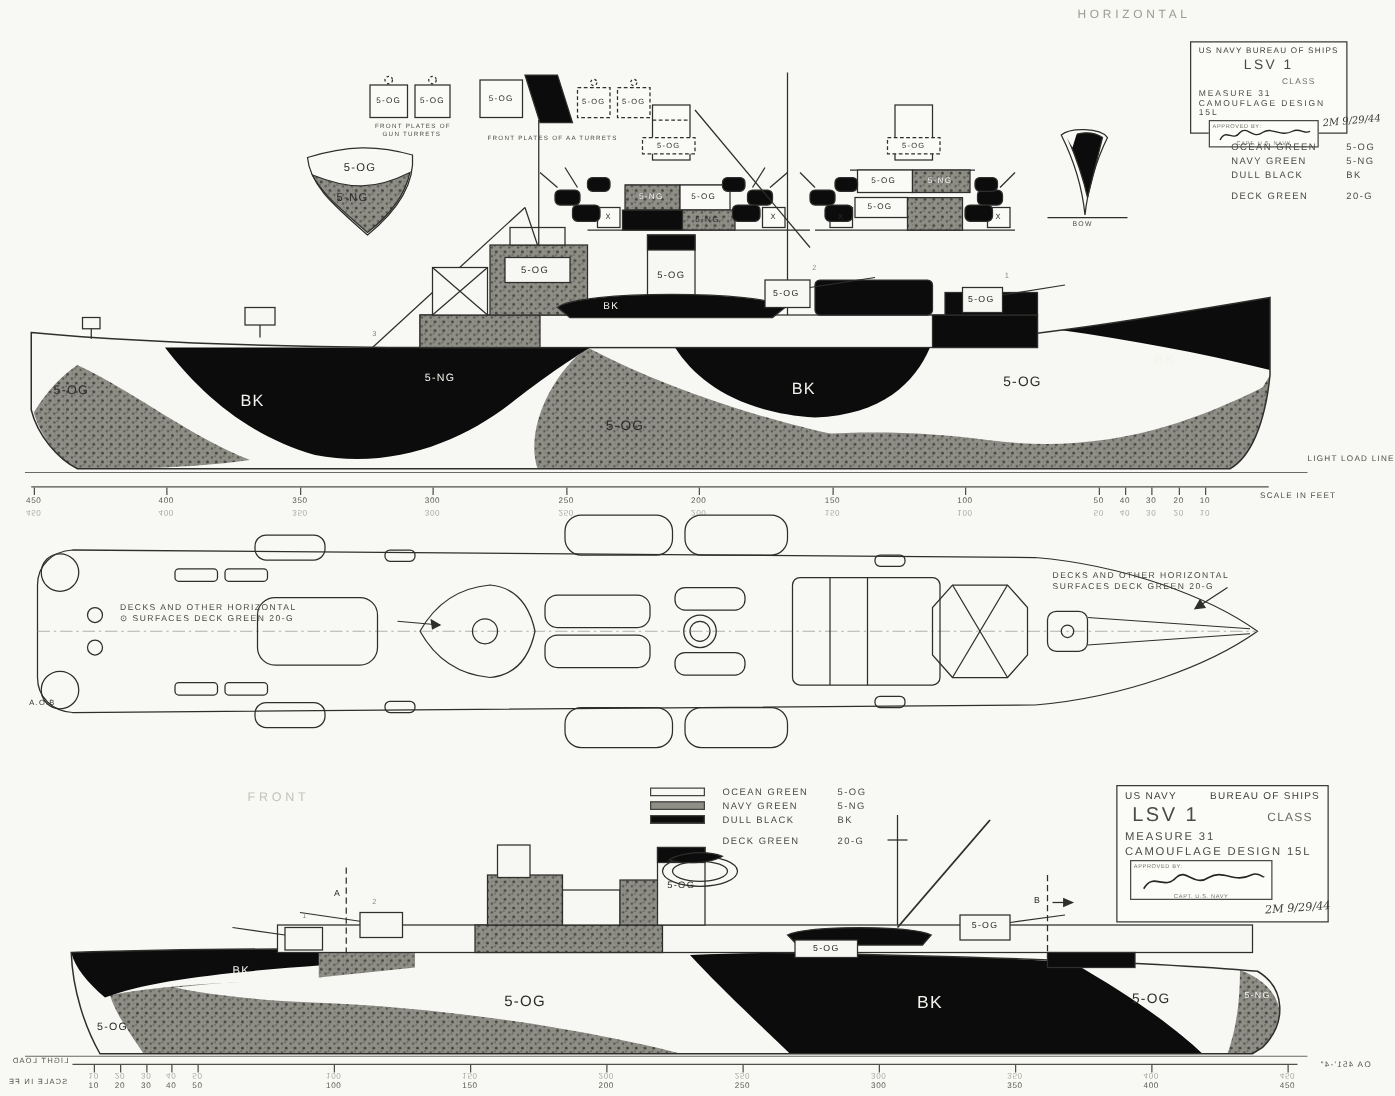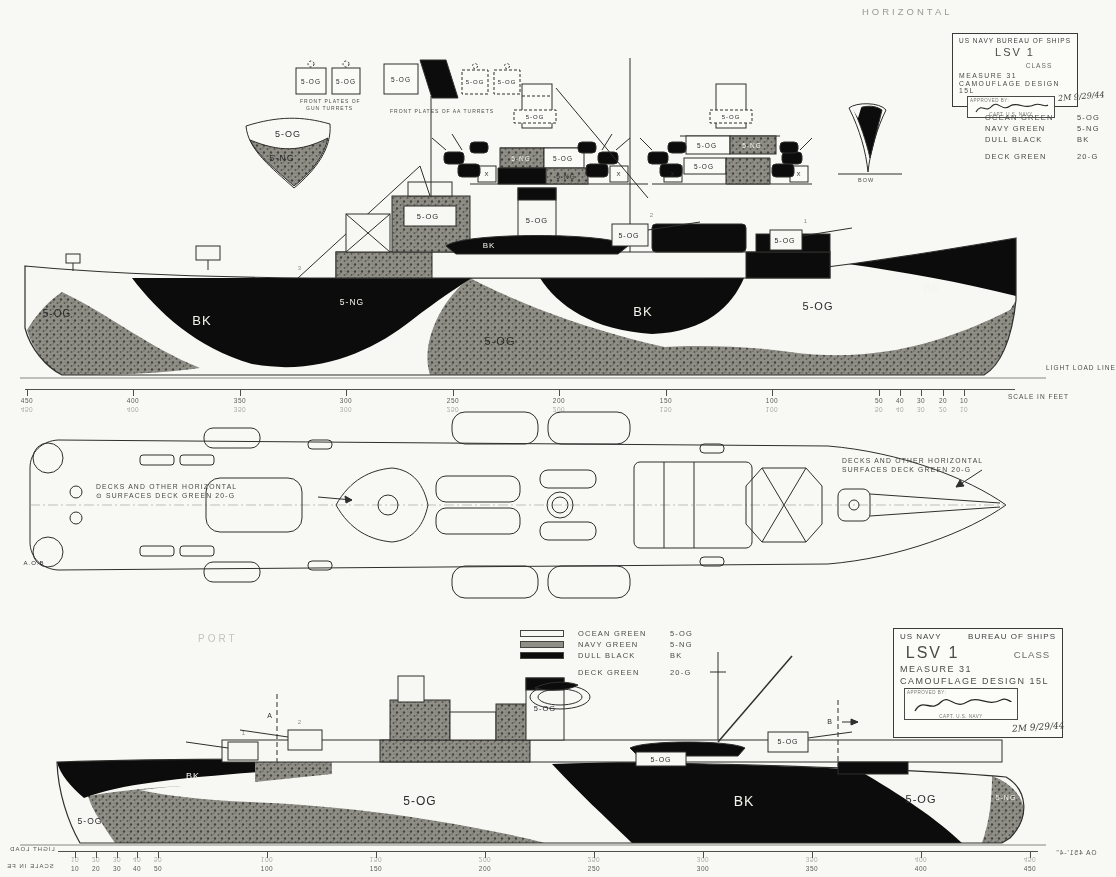--- a/index.html
+++ b/index.html
@@ -350,21 +350,21 @@
       <span class="pl faint" style="left: 244px; top: 733px; font-size: 6px;">1</span>
       <span class="pl faint" style="left: 300px; top: 722px; font-size: 6px;">2</span>
     </div>
   <div class="lyr">
       <span class="pl mir" style="left: 32px; top: 849px; font-size: 6px;">LIGHT LOAD</span>
       <span class="pl mir" style="left: 30px; top: 866px; font-size: 6px;">SCALE IN FE</span>
       <span class="pl mir" style="left: 1076px; top: 852px; font-size: 6.5px;">OA 451'-4"</span>
     </div>
 
   <span class="side-label" style="left:862px;top:6px;">HORIZONTAL</span>
-  <span class="port-label" style="left:198px;top:633px;">PORT</span>
+  <span class="port-label" style="left:198px;top:633px;">FRONT</span>
 
   <span class="sidenote" style="left:300px;top:98px;font-size:5px;">FRONT PLATES OF</span>
   <span class="sidenote" style="left:306px;top:105px;font-size:5px;">GUN TURRETS</span>
   <span class="sidenote" style="left:390px;top:108px;font-size:5px;">FRONT PLATES OF AA TURRETS</span>
   <span class="sidenote" style="left:858px;top:177px;font-size:5.5px;">BOW</span>
 
   <div class="tblock tb-small">
     <div class="row1">
       <span>US NAVY</span>
       <span>BUREAU OF SHIPS</span>

